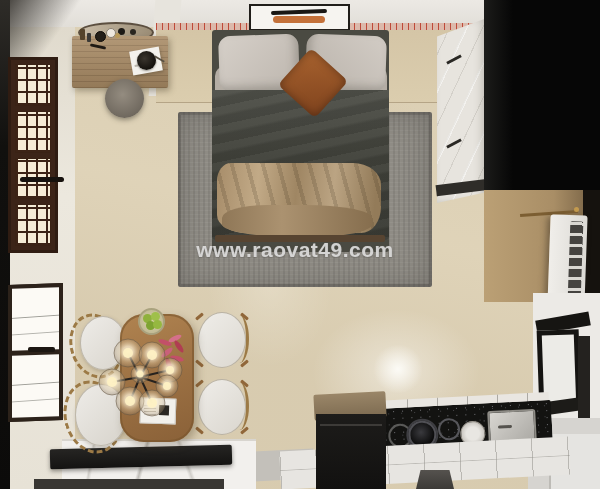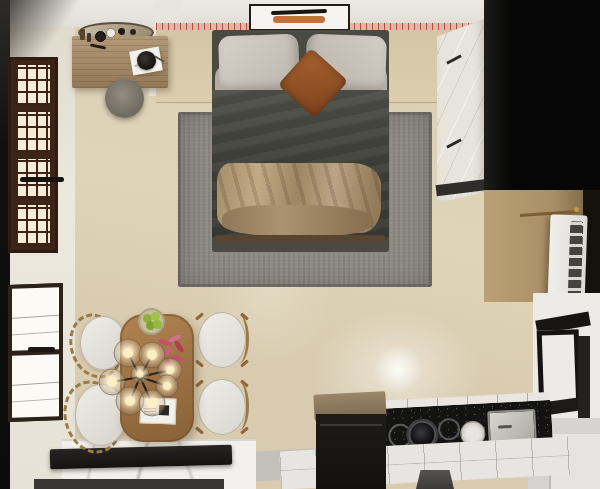--- a/index.html
+++ b/index.html
@@ -239,14 +239,16 @@
       <circle cx="16" cy="46" r="5"></circle>
         <circle cx="34" cy="65" r="5"></circle>
         <circle cx="56" cy="67" r="5"></circle>
       <circle cx="71" cy="50" r="4"></circle>
         <circle cx="44" cy="38" r="3.5"></circle>
     </g>
   </svg>
 
   <div class="abs" style="left:372px;top:345px;width:52px;height:48px;border-radius:50%;background:radial-gradient(circle,rgba(255,255,252,0.85),rgba(255,255,250,0) 70%);"></div>
 
+  <div class="abs" style="left:160px;top:238px;width:270px;text-align:center;font-size:21px;font-weight:bold;letter-spacing:0.5px;
+              color:rgba(236,236,236,0.82);text-shadow:0 1px 2px rgba(90,88,84,0.55),0 0 1px rgba(120,118,114,0.6);">www.raovat49.com</div>
 
 </div>
 
 </body></html>

